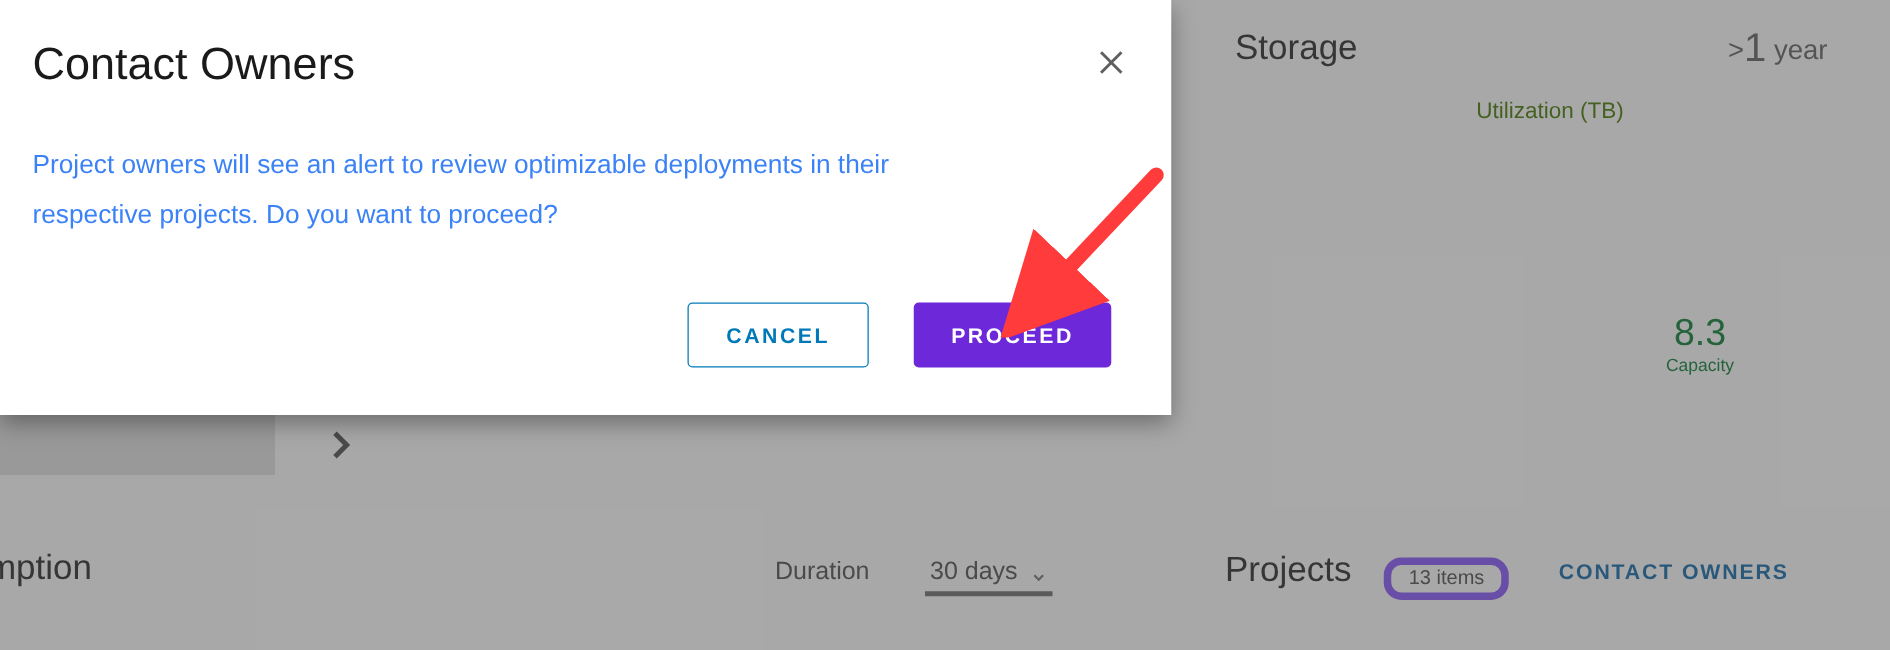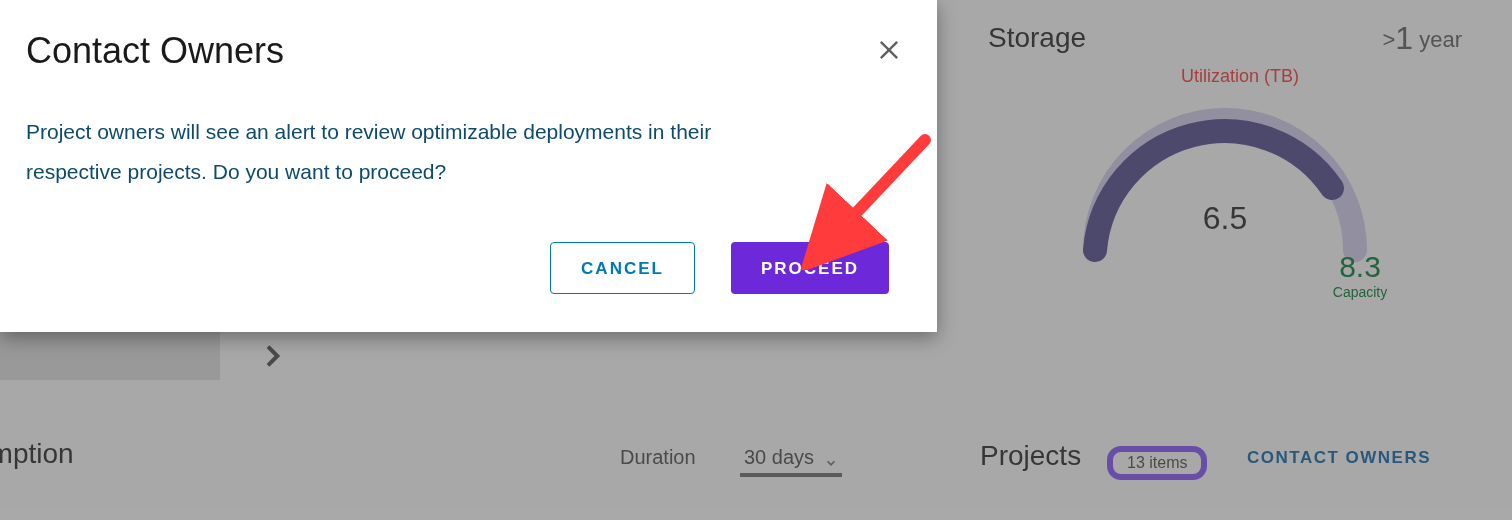--- a/index.html
+++ b/index.html
@@ -47,22 +47,22 @@
     font-size: 22px;
     color: #666;
   }
   .bg .storage-card .range .num {
     font-size: 32px;
     vertical-align: -2px;
   }
   .bg .storage-card .subtitle {
     text-align: center;
     font-size: 18px;
-    color: #ef4444;
-    margin-top: 12px;
+    color: #4d7c0f;
+    margin-top: 24px;
   }
   .bg .gauge-wrap {
     position: absolute;
     left: 95px;
     top: 100px;
     width: 300px;
     height: 180px;
   }
   .bg .gauge-center {
     position: absolute;
@@ -190,21 +190,21 @@
     width: 28px; height: 28px;
     color: #5f5f5f;
     cursor: pointer;
     margin-top: 10px;
     margin-right: 8px;
   }
   .modal .body {
     margin-top: 40px;
     font-size: 21px;
     line-height: 1.9;
-    color: #0c4a6e;
+    color: #3b82f6;
     max-width: 760px;
   }
   .modal .footer {
     margin-top: auto;
     display: flex;
     justify-content: flex-end;
     gap: 36px;
     padding-right: 22px;
     padding-bottom: 16px;
   }
@@ -248,28 +248,20 @@
   <div class="sidebar-stub"></div>
 
   <div class="storage-card">
     <div class="title">Storage</div>
     <div class="range">
       <span>&gt;</span><span class="num">1</span>
       <span>year</span>
     </div>
     <div class="subtitle">Utilization (TB)</div>
 
-    <div class="gauge-wrap">
-      
-      <svg viewBox="0 0 300 170" width="300" height="170">
-        <path d="M 20 150 A 130 130 0 0 1 280 150" fill="none" stroke="#cfcbe8" stroke-width="24" stroke-linecap="round"></path>
-        <path d="M 20 150 A 130 130 0 0 1 257 88" fill="none" stroke="#5a5492" stroke-width="24" stroke-linecap="round"></path>
-      </svg>
-      <div class="gauge-center">6.5</div>
-    </div>
     <div class="gauge-rlabel">
       <div class="big">8.3</div>
       <div class="small">Capacity</div>
     </div>
   </div>
 
   <div class="chevron">
     <svg viewBox="0 0 24 24" width="32" height="32" fill="none" stroke="#555" stroke-width="3">
         <polyline points="9 5 16 12 9 19"></polyline>
       </svg>

